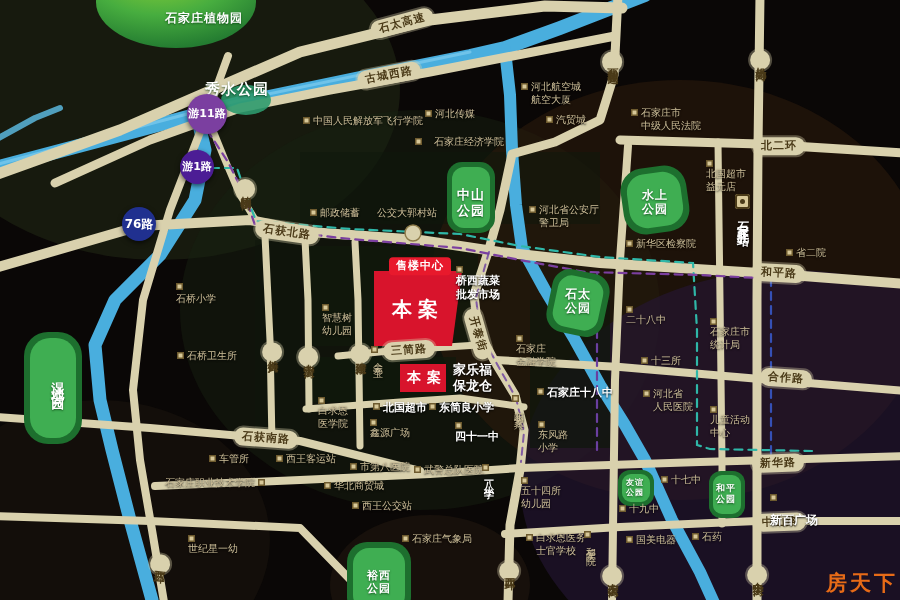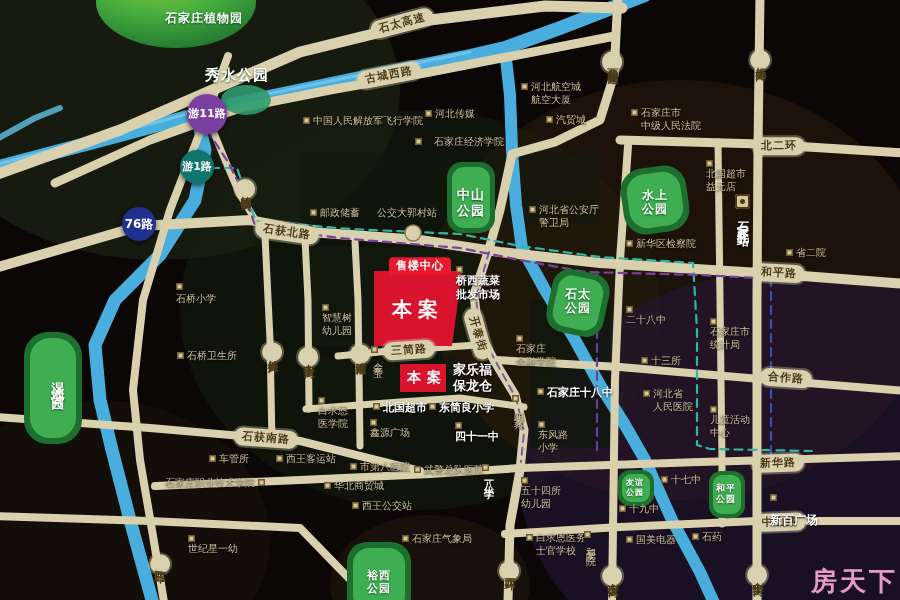--- a/index.html
+++ b/index.html
@@ -21,21 +21,21 @@
        padding:2px 8px;border-radius:10px;letter-spacing:1px;box-shadow:0 0 0 2px rgba(217,209,173,.35);}
   .roadV{writing-mode:vertical-rl;padding:8px 3px;}
   .park{color:#fff;font-weight:bold;text-align:center;line-height:1.2;letter-spacing:1px;
        text-shadow:0 1px 2px rgba(0,50,10,.7);}
   .parkV{color:#fff;font-weight:bold;writing-mode:vertical-rl;letter-spacing:5px;text-shadow:0 1px 2px rgba(0,50,10,.7);}
   .circle{border-radius:50%;color:#fff;font-weight:bold;align-items:center;justify-content:center;
        text-align:center;box-shadow:0 2px 5px rgba(0,0,0,.6);}
   .redpill{background:#e8192c;color:#fff;font-weight:bold;padding:2px 7px;border-radius:4px;letter-spacing:1px;}
   .project{color:#fff;font-weight:bold;letter-spacing:6px;text-indent:6px;}
   #logo{position:absolute;right:2px;bottom:6px;z-index:9;color:#9d9a9c;line-height:0.95;}
-  #logo .cn{display:block;margin-left:50px;font-size:26px;font-weight:bold;letter-spacing:3px;color:#f9a8d4;opacity:.92;}
+  #logo .cn{display:block;margin-left:50px;font-size:21px;font-weight:bold;letter-spacing:3px;color:#f97316;opacity:.92;}
   #logo .en{display:block;font-size:43px;font-weight:800;letter-spacing:-1px;opacity:.92;}
 </style>
 </head>
 <body>
 
 <div id="map">
   <svg width="900" height="600" viewBox="0 0 900 600">
     <defs>
       <radialGradient id="gpark1" cx="40%" cy="20%" r="80%">
         <stop offset="0%" stop-color="#8bcf36"></stop>
@@ -244,21 +244,21 @@
       <div class="lb roadR ctr" style="left: 266px; top: 438px; transform: translate(-50%, -50%) rotate(4deg);">
         <span class="tx">
           <div>石获南路</div>
         </span>
       </div>
       <div class="lb park ctr" style="left: 204px; top: 18px; font-size: 12px; transform: translate(-50%, -50%);">
         <span class="tx">
           <div>石家庄植物园</div>
         </span>
       </div>
-      <div class="lb park ctr" style="left: 237px; top: 75px; font-size: 15px; transform: translate(-50%, -50%);">
+      <div class="lb park ctr" style="left: 237px; top: 89px; font-size: 15px; transform: translate(-50%, -50%);">
         <span class="tx">
           <div>秀水公园</div>
         </span>
       </div>
       <div class="lb park ctr" style="left: 471px; top: 203px; font-size: 13px; transform: translate(-50%, -50%);">
         <span class="tx">
           <div>中山</div>
           <div>公园</div>
         </span>
       </div>
@@ -295,21 +295,21 @@
         <span class="tx">
           <div>和平</div>
           <div>公园</div>
         </span>
       </div>
       <div class="lb circle ctr" style="left: 207px; top: 114px; font-size: 11px; transform: translate(-50%, -50%); background: rgb(123, 63, 160); height: 40px; width: 40px; display: flex;">
         <span class="tx">
           <div>游11路</div>
         </span>
       </div>
-      <div class="lb circle ctr" style="left: 197px; top: 167px; font-size: 11px; transform: translate(-50%, -50%); background: #0f766e; height: 34px; width: 34px; display: flex;">
+      <div class="lb circle ctr" style="left: 197px; top: 167px; font-size: 11px; transform: translate(-50%, -50%); background: #4c1d95; height: 34px; width: 34px; display: flex;">
         <span class="tx">
           <div>游1路</div>
         </span>
       </div>
       <div class="lb circle ctr" style="left: 139px; top: 224px; font-size: 12px; transform: translate(-50%, -50%); background: rgb(32, 48, 143); height: 34px; width: 34px; display: flex;">
         <span class="tx">
           <div>76路</div>
         </span>
       </div>
       <div class="lb redpill ctr" style="left: 420px; top: 266px; font-size: 11px; transform: translate(-50%, -50%);">

